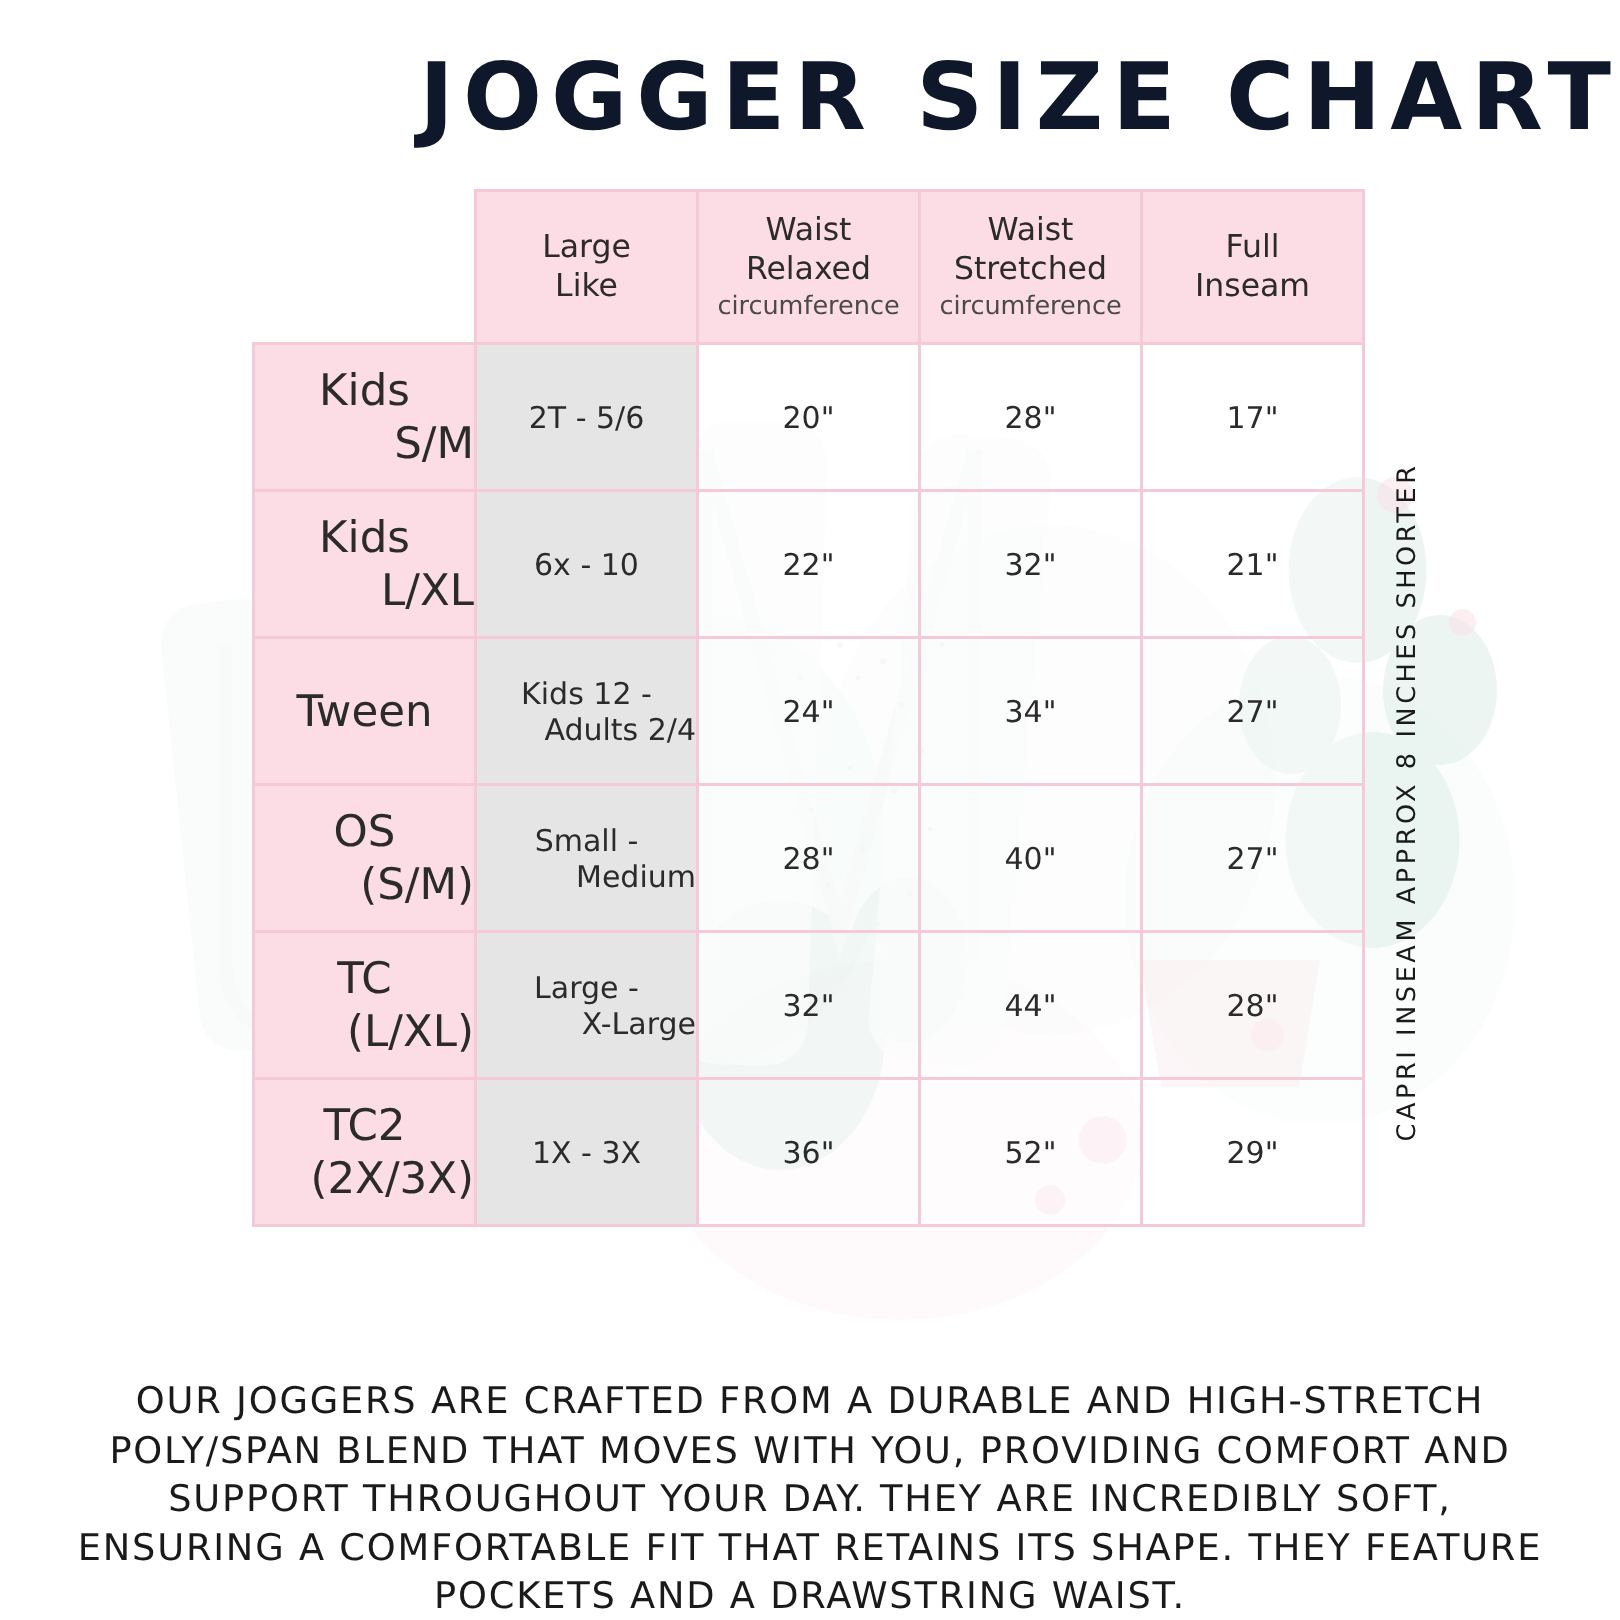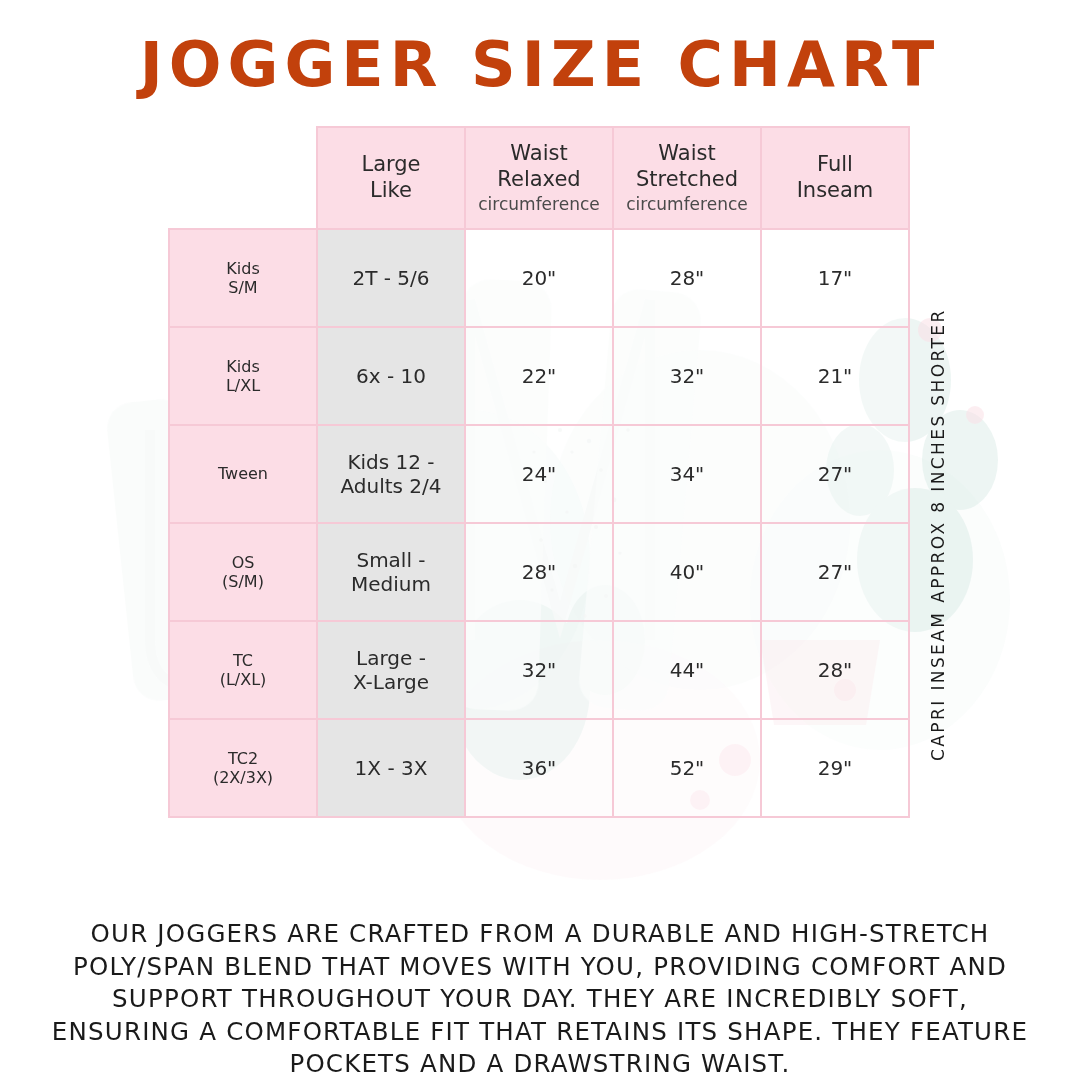--- a/index.html
+++ b/index.html
@@ -30,26 +30,26 @@
     width: 1080px;
     height: 1080px;
     box-sizing: border-box;
   }
 
   .title {
     position: absolute;
     top: 28px;
     left: 0;
     width: 1080px;
-    text-align: center;
+    text-align: right;
     font-family: "DejaVu Sans", sans-serif;
     font-weight: bold;
     font-size: 62px;
     letter-spacing: 6px;
-    color: #c2410c;
+    color: #0f172a;
     white-space: nowrap;
   }
 
   
   .chart-wrap {
     position: absolute;
     top: 126px;
     left: 168px;
     width: 740px;
   }
@@ -90,28 +90,28 @@
     color: #4a4a4a;
   }
   tbody td {
     height: 96px;
     font-size: 20px;
     line-height: 1.2;
     background: rgba(255,255,255,0.35);
   }
   tbody td.sizecol {
     background: #fcdde6;
-    font-size: 16px;
+    font-size: 29px;
     margin-top: 12px;
   }
   tbody td.fits {
     background: #e5e5e5;
     font-size: 20px;
   }
-  tbody td .l2 { display: block; }
+  tbody td .l2 { display: block; text-align: right; }
 
   
   .side-note {
     position: absolute;
     top: 250px;
     left: 928px;
     height: 570px;
     display: flex;
     align-items: center;
     justify-content: center;

